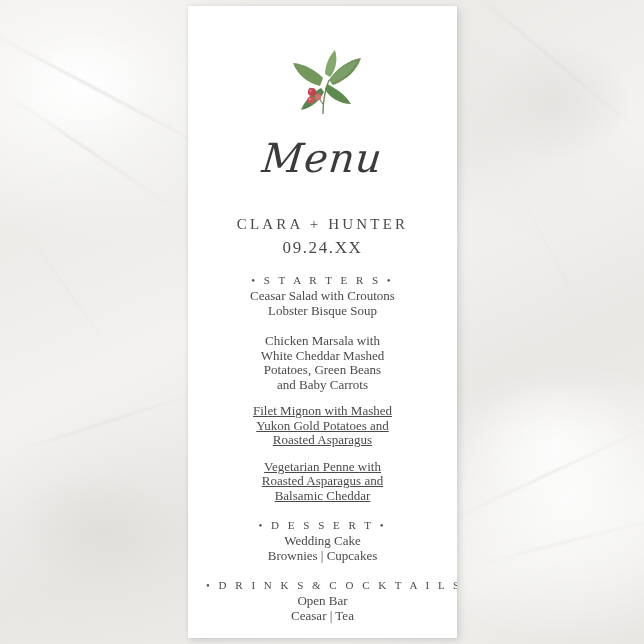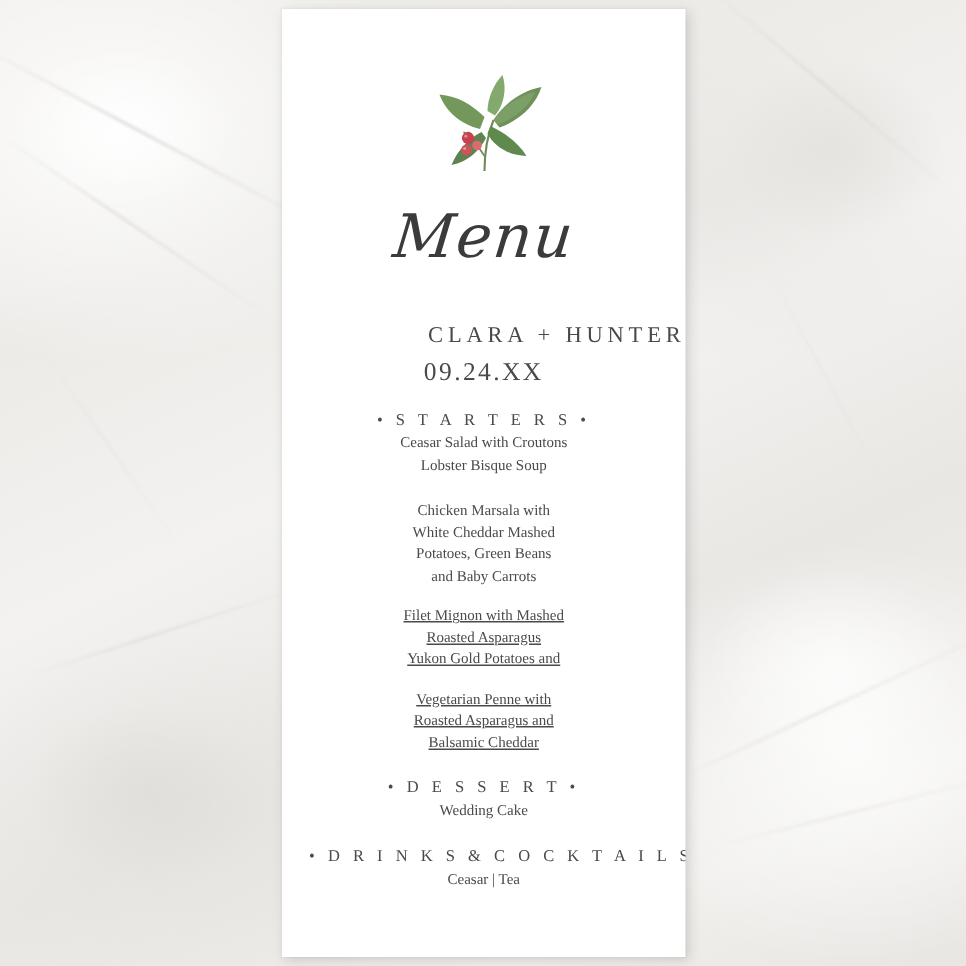--- a/index.html
+++ b/index.html
@@ -84,21 +84,21 @@
     line-height: 1;
     color: #3b3b3b;
     letter-spacing: 1px;
     transform: skewX(-6deg);
   }
 
   .couple {
     position: absolute;
     left: 0; right: 0;
     top: 210px;
-    text-align: right;
+    text-align: center;
     font-family: "Liberation Serif", serif;
     font-size: 15px;
     letter-spacing: 3.2px;
     color: #4a4a4a;
   }
   .date {
     position: absolute;
     left: 0; right: 0;
     top: 232px;
     text-align: center;
@@ -124,21 +124,21 @@
     font-family: "Liberation Serif", serif;
     font-size: 11px;
     letter-spacing: 3px;
     color: #4a4a4a;
     margin-bottom: 3px;
     white-space: nowrap;
   }
 
   .item-line {
     font-family: "Liberation Serif", serif;
-    font-size: 10px;
+    font-size: 13px;
     line-height: 14.5px;
     color: #4a4a4a;
   }
 
   .item-group { margin-top: 0; }
   .item-group + .item-group { margin-top: 12px; text-decoration: underline; }
 </style>
 </head>
 <body>
 
@@ -192,36 +192,38 @@
         </div>
         <div class="section">
           <div class="item-group">
             <div class="item-line">Chicken Marsala with</div>
             <div class="item-line">White Cheddar Mashed</div>
             <div class="item-line">Potatoes, Green Beans</div>
             <div class="item-line">and Baby Carrots</div>
           </div>
           <div class="item-group">
             <div class="item-line">Filet Mignon with Mashed</div>
+            <div class="item-line">Yukon Gold Potatoes and</div>
             <div class="item-line">Roasted Asparagus</div>
-            <div class="item-line">Yukon Gold Potatoes and</div>
           </div>
           <div class="item-group">
             <div class="item-line">Vegetarian Penne with</div>
             <div class="item-line">Roasted Asparagus and</div>
             <div class="item-line">Balsamic Cheddar</div>
           </div>
         </div>
         <div class="section">
           <div class="section-heading">• D E S S E R T •</div>
           <div class="item-group">
             <div class="item-line">Wedding Cake</div>
+            <div class="item-line">Brownies | Cupcakes</div>
           </div>
         </div>
         <div class="section">
           <div class="section-heading">• D R I N K S  &amp;  C O C K T A I L S •</div>
           <div class="item-group">
+            <div class="item-line">Open Bar</div>
             <div class="item-line">Ceasar | Tea</div>
           </div>
         </div>
       </div>
   </div>
 </div>
 
 </body></html>

